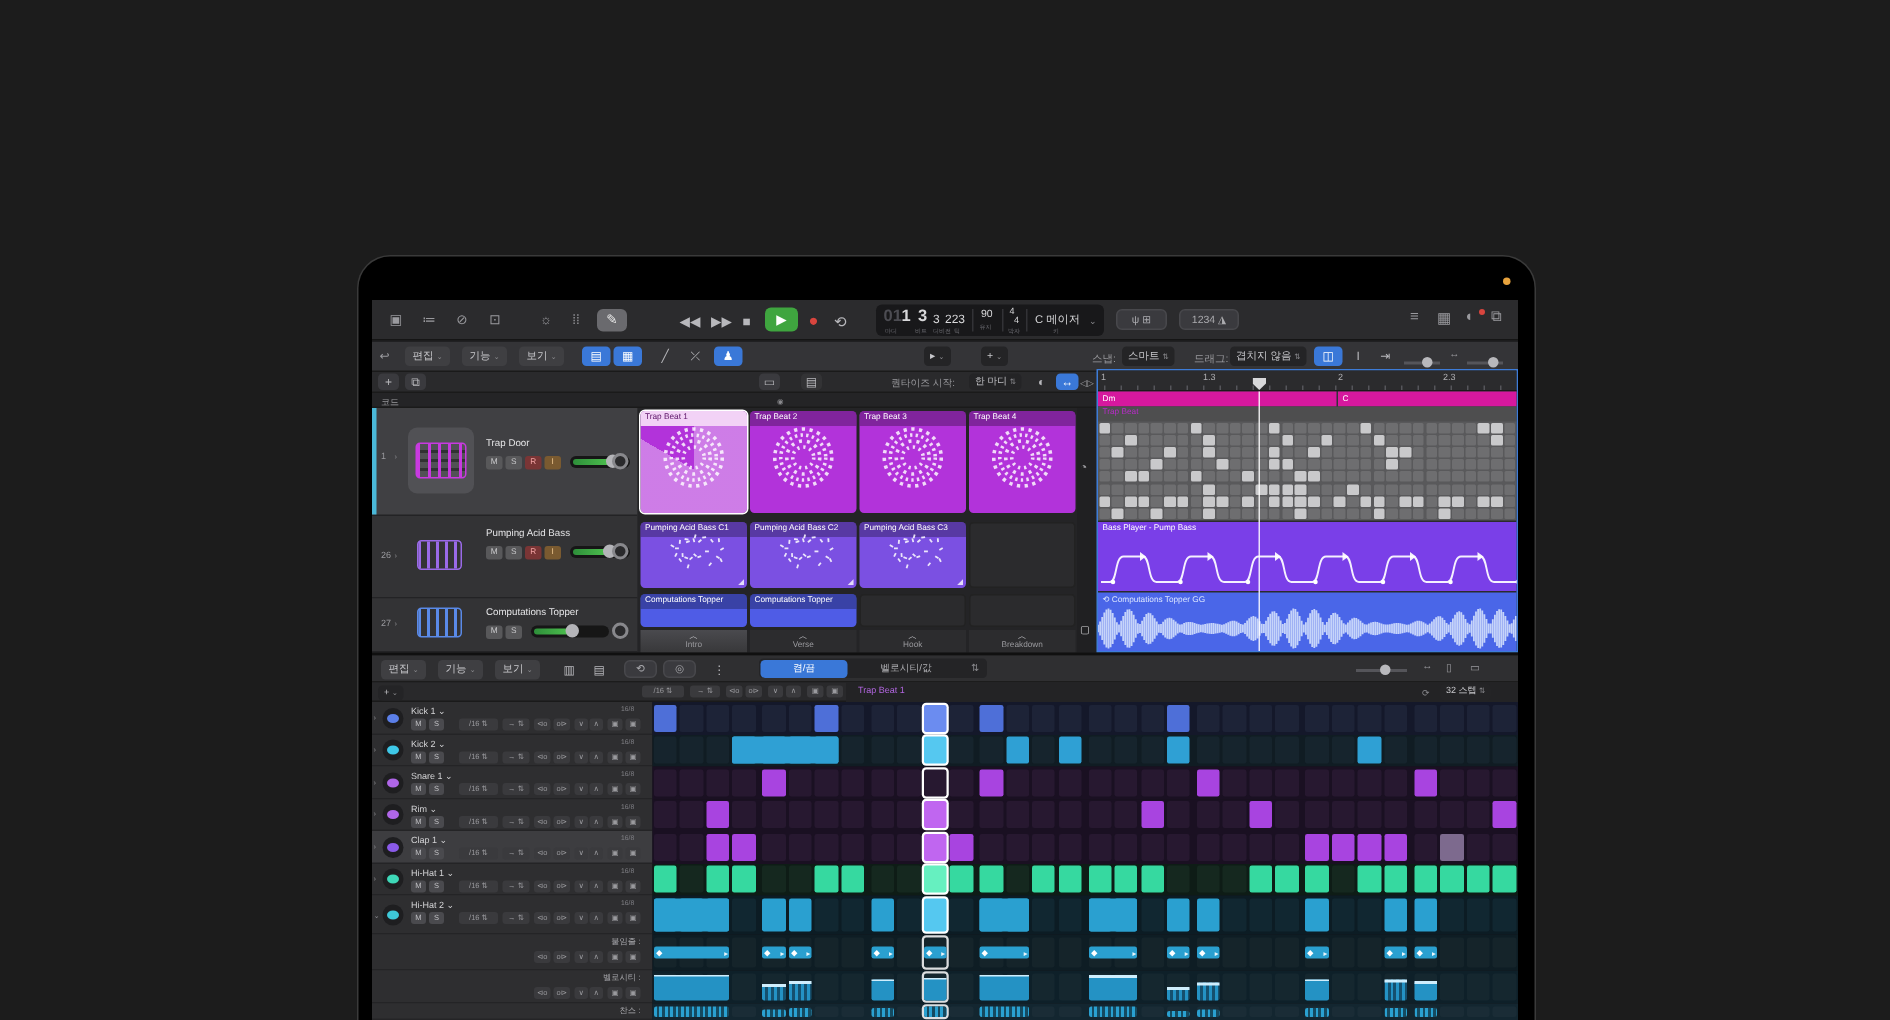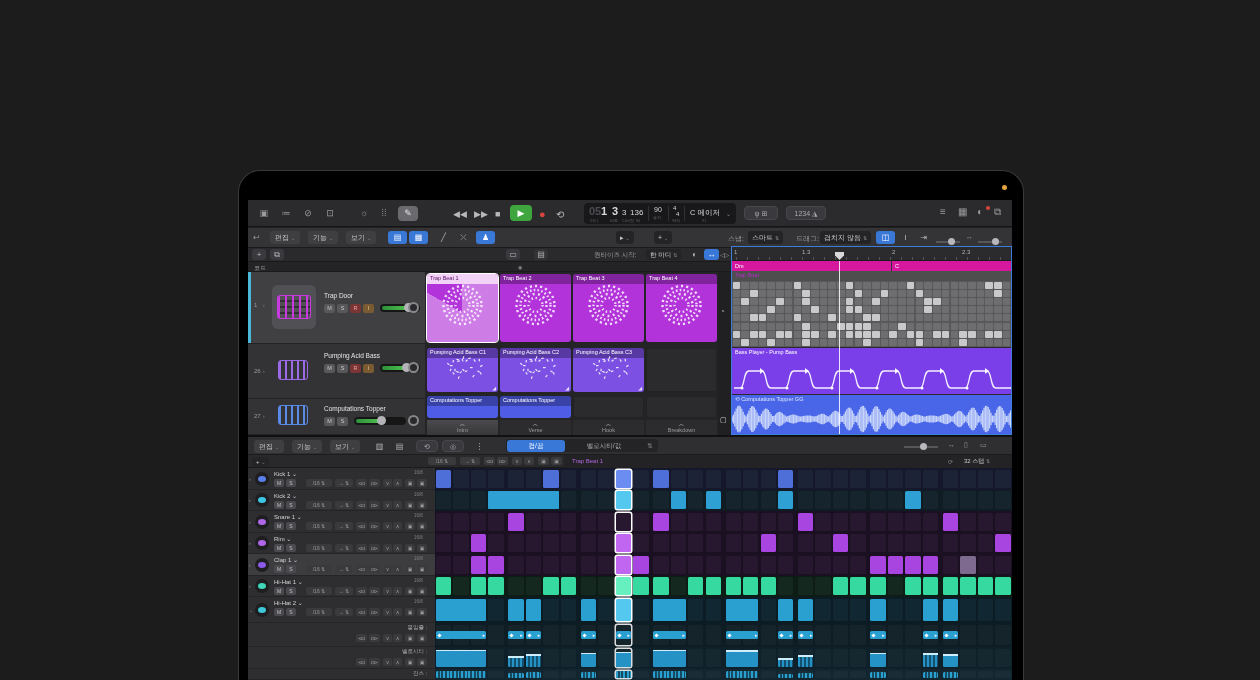--- a/index.html
+++ b/index.html
@@ -104,25 +104,25 @@
       <div class="abs" id="pencil-btn" style="left:150px">✎</div>
 
       <div class="abs transport" style="left:205px">◀◀</div>
       <div class="abs transport" style="left:226px">▶▶</div>
       <div class="abs transport" style="left:247px">■</div>
       <div class="abs" id="play-btn" style="left:262px">▶</div>
       <div class="abs" id="rec-btn" style="left:291px">●</div>
       <div class="abs transport" style="left:308px;font-size:10px">⟲</div>
 
       <div class="abs" id="lcd">
-        <span class="abs lcd-num lcd-dim" style="left:5px;top:2px">05</span>
+        <span class="abs lcd-num lcd-dim" style="left:5px;top:2px">01</span>
         <span class="abs lcd-num" style="left:17px;top:2px">1</span>
         <span class="abs lcd-num" style="left:28px;top:2px">3</span>
         <span class="abs" style="left:38px;top:5px;font-size:8px">3</span>
-        <span class="abs" style="left:46px;top:5px;font-size:8px">136</span>
+        <span class="abs" style="left:46px;top:5px;font-size:8px">223</span>
         <span class="abs lcd-sub" style="left:6px;top:15px">마디</span>
         <span class="abs lcd-sub" style="left:26px;top:15px">비트</span>
         <span class="abs lcd-sub" style="left:38px;top:15px">디비전</span>
         <span class="abs lcd-sub" style="left:52px;top:15px">틱</span>
         <div class="abs lcd-sep" style="left:64px"></div>
         <span class="abs" style="left:70px;top:3px;font-size:7px">90</span>
         <span class="abs lcd-sub" style="left:69px;top:12px">유지</span>
         <div class="abs lcd-sep" style="left:84px"></div>
         <span class="abs" style="left:89px;top:2px;font-size:6px">4</span>
         <span class="abs" style="left:92px;top:8px;font-size:6px">4</span>

